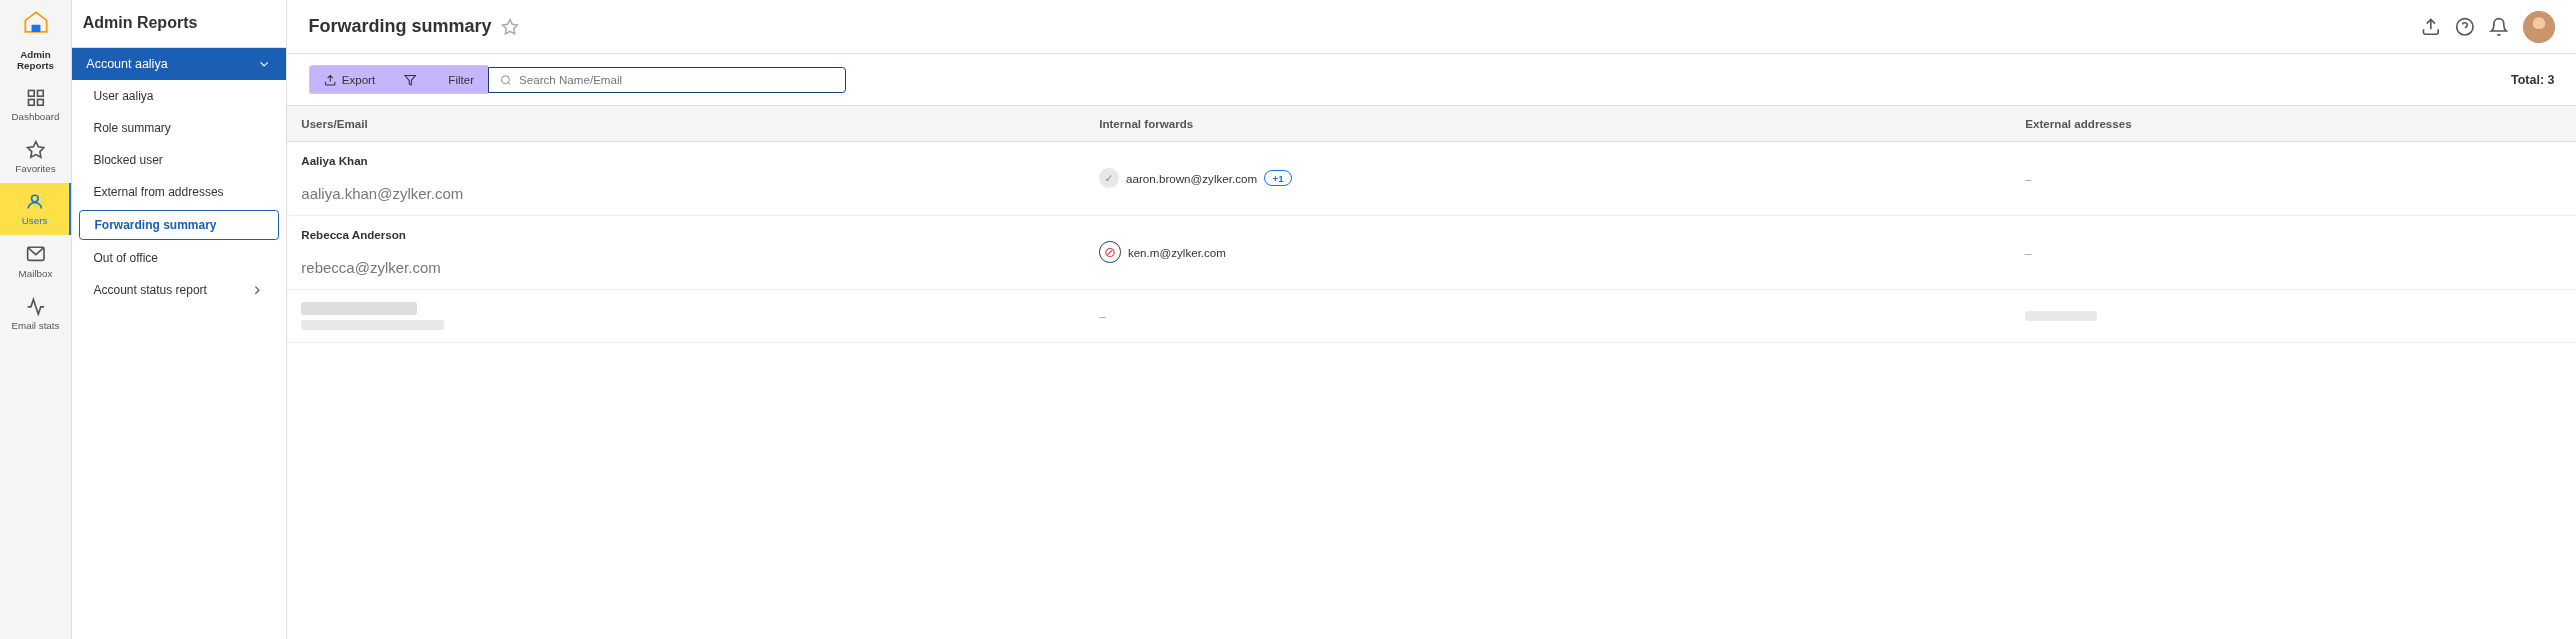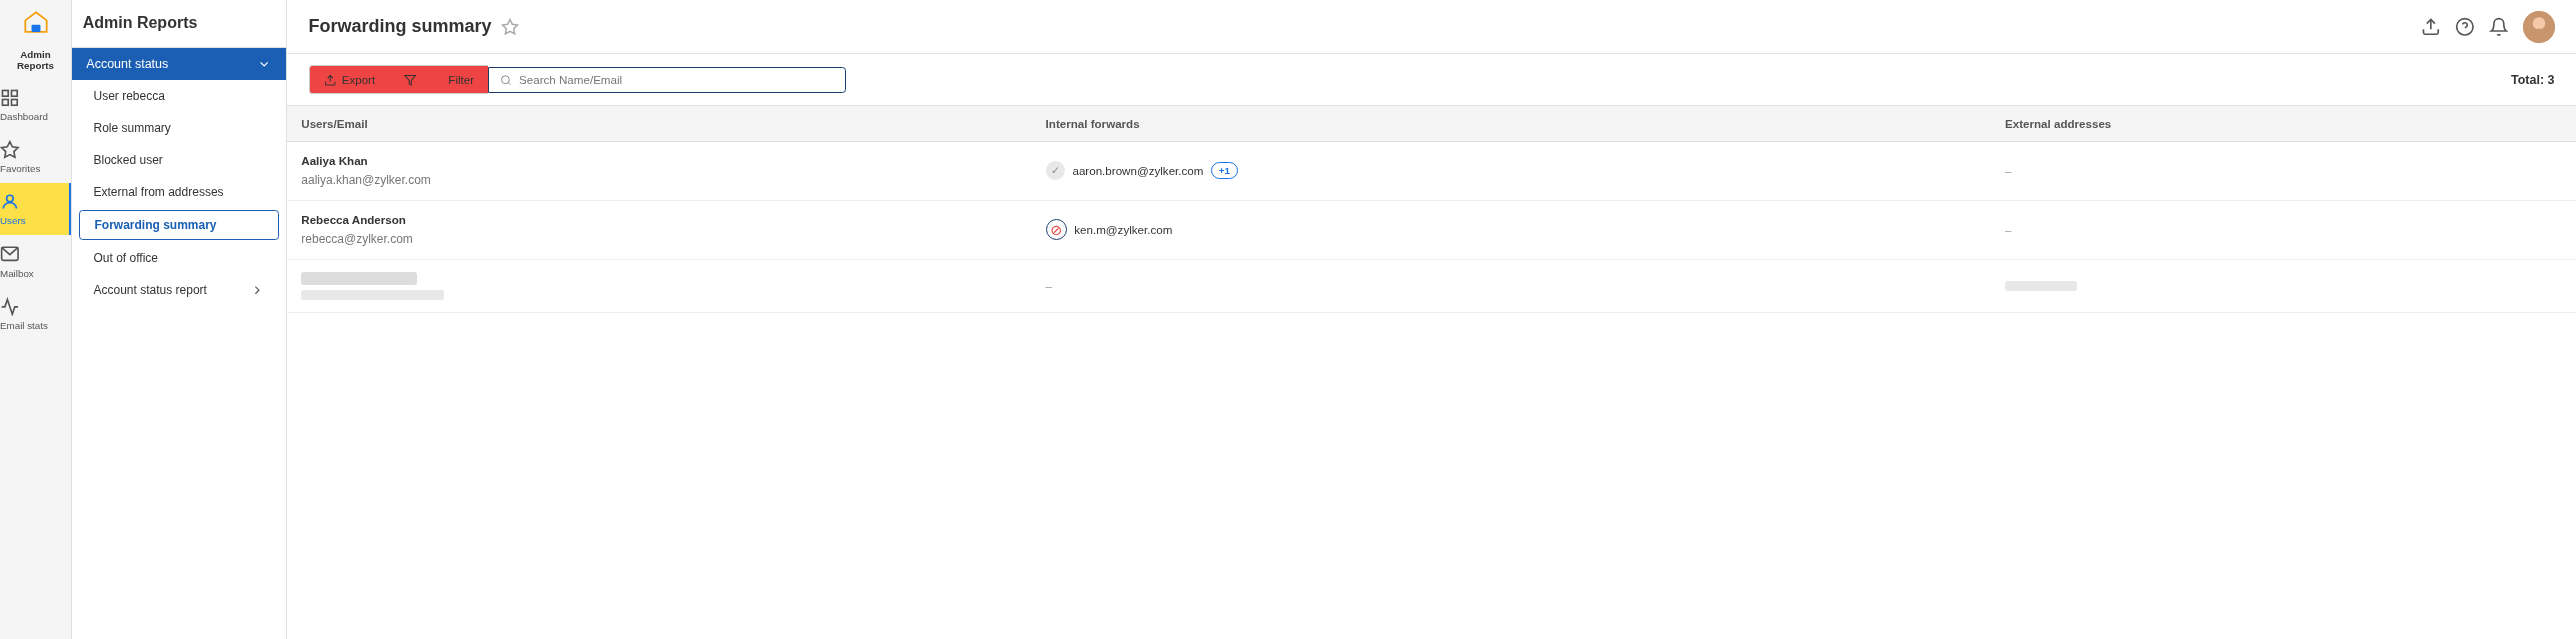--- a/index.html
+++ b/index.html
@@ -12,21 +12,21 @@
       border-right: 0.9px solid #e0e0e0;
       display: flex;
       flex-direction: column;
       align-items: center;
       padding-top: 7.2px;
       flex-shrink: 0;
     }
     .nav-item {
       display: flex;
       flex-direction: column;
-      align-items: flex-start;
+      align-items: center;
       padding: 9px 0;
       width: 100%;
       cursor: pointer;
       color: #555;
       font-size: 9.8px;
       gap: 3.6px;
     }
     .nav-item.active {
       background: #fde047;
       color: #1a73e8;
@@ -134,21 +134,21 @@
       padding: 10.7px 21.5px;
       gap: 0;
       border-bottom: 0.9px solid #e0e0e0;
     }
     .toolbar-btn {
       display: flex;
       align-items: center;
       gap: 5.4px;
       padding: 7.2px 14.3px;
       border: 0.9px solid #ccc;
-      background: #ef4444;
+      background: #c4b5fd;
       cursor: pointer;
       font-size: 11.6px;
       color: #333;
     }
     .toolbar-btn:first-child { border-radius: 3.6px 0 0 3.6px; }
     .search-box {
       display: flex;
       align-items: center;
       border: 1.8px solid #1a3c6b;
       border-radius: 0 3.6px 3.6px 0;
@@ -189,21 +189,21 @@
       color: #555;
       border-bottom: 0.9px solid #ddd;
     }
     tbody td {
       padding: 12.5px 14.3px;
       border-bottom: 0.9px solid #eee;
       font-size: 11.6px;
       vertical-align: middle;
     }
     .user-name { font-weight: 600; color: #333; }
-    .user-email { color: #777; font-size: 12px; margin-top: 6px; }
+    .user-email { color: #777; font-size: 15px; margin-top: 18px; }
     .forwards-cell {
       display: flex;
       align-items: center;
       gap: 7.2px;
     }
     .check-icon {
       width: 19.7px;
       height: 19.7px;
       border-radius: 50%;
       background: #e8e8e8;
@@ -287,28 +287,28 @@
       <polyline points="22,12 18,12 15,21 9,3 6,12 2,12"></polyline>
     </svg>
     <span class="nav-icon-label">Email stats</span>
   </div>
 </div>
 
 <div class="sidebar">
   <div class="sidebar-header">Admin Reports</div>
 
   <div class="sidebar-section">
-    <span>Account status</span>
+    <span>Account aaliya</span>
     <svg viewBox="0 0 24 24">
       <polyline points="6,9 12,15 18,9" stroke="white" stroke-width="2" fill="none"></polyline>
     </svg>
   </div>
 
   <div class="sidebar-item">
-    <span>User rebecca</span>
+    <span>User aaliya</span>
   </div>
   <div class="sidebar-item">
     <span>Role summary</span>
   </div>
   <div class="sidebar-item">
     <span>Blocked user</span>
   </div>
   <div class="sidebar-item">
     <span>External from addresses</span>
   </div>

